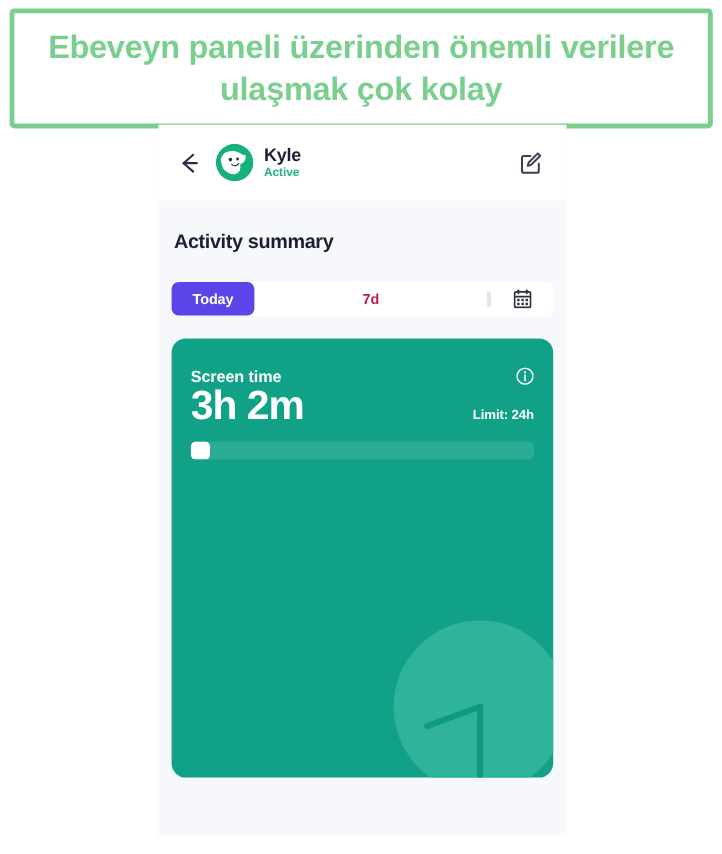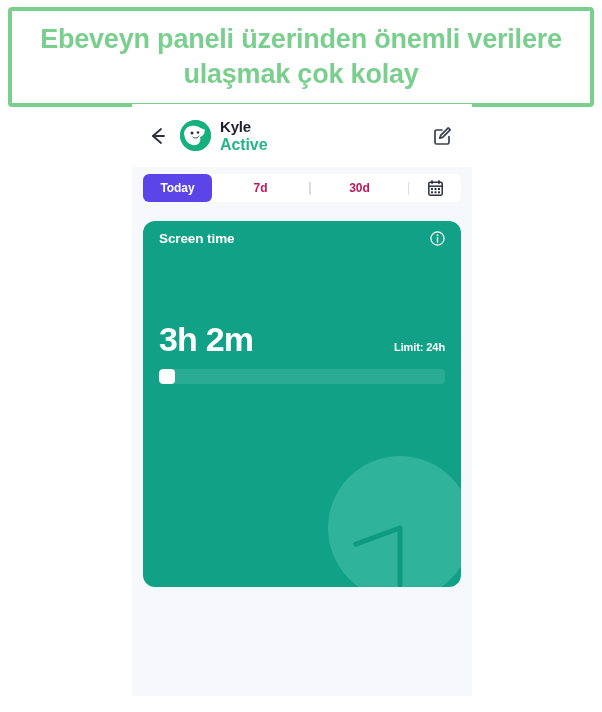--- a/index.html
+++ b/index.html
@@ -91,21 +91,21 @@
     justify-content: center;
     line-height: 1;
   }
   .child-name {
     font-size: 15px;
     font-weight: bold;
     color: #1b1f30;
     letter-spacing: -0.2px;
   }
   .child-status {
-    font-size: 16px;
+    font-size: 10px;
     font-weight: bold;
     color: #25b58b;
     margin-top: 3px;
     letter-spacing: -0.1px;
   }
   .edit-btn {
     margin-left: auto;
     width: 24px;
     height: 24px;
     display: flex;
@@ -125,21 +125,21 @@
   .section-title {
     font-size: 16.5px;
     font-weight: bold;
     color: #1b1f30;
     letter-spacing: -0.3px;
     padding: 26px 0 0 2px;
   }
 
   
   .segmented {
-    margin-top: 7px;
+    margin-top: 23px;
     height: 28px;
     background: #ffffff;
     border-radius: 6px;
     display: flex;
     align-items: center;
     width: 318px;
   }
   .seg-item {
     height: 28px;
     display: flex;
@@ -187,21 +187,21 @@
     right: -14px;
     bottom: -16px;
     width: 150px;
     height: 150px;
     opacity: 1;
   }
   .card-head {
     position: relative;
     display: flex;
     align-items: center;
-    padding: 10px 16px 0 16px;
+    padding: 24px 16px 0 16px;
     z-index: 2;
     gap: 38px;
   }
   .card-title {
     font-size: 13.5px;
     font-weight: bold;
     color: #ffffff;
     letter-spacing: -0.1px;
   }
   .info-icon {
@@ -209,21 +209,20 @@
     width: 15px;
     height: 15px;
     cursor: pointer;
   }
   .metric-row {
     position: relative;
     z-index: 2;
     display: flex;
     align-items: flex-end;
     padding: 0 16px;
-    margin-top: 76px;
   }
   .metric-value {
     font-size: 34px;
     font-weight: bold;
     color: #ffffff;
     letter-spacing: -0.8px;
     line-height: 1;
   }
   .metric-limit {
     margin-left: auto;
@@ -288,27 +287,27 @@
       <div class="edit-btn">
         <svg width="21" height="21" viewBox="0 0 21 21">
           <path d="M17 11.5 V17.5 A1.5 1.5 0 0 1 15.5 19 H4.5 A1.5 1.5 0 0 1 3 17.5 V6.5 A1.5 1.5 0 0 1 4.5 5 H10" fill="none" stroke="#3b4050" stroke-width="1.7" stroke-linecap="round" stroke-linejoin="round"></path>
           <path d="M16.2 2.8 L18.2 4.8 L10.6 12.4 L7.8 13.2 L8.6 10.4 Z" fill="none" stroke="#3b4050" stroke-width="1.7" stroke-linejoin="round"></path>
         </svg>
       </div>
     </div>
 
     <div class="app-body">
 
+      <div class="section-title">Activity summary</div>
 
       <div class="segmented">
         <div class="seg-item active">Today</div>
         <div class="seg-item">7d</div>
         <div class="seg-divider"></div>
         <div class="seg-divider"></div>
-        <div class="seg-item">30d</div>
         <div class="seg-divider"></div>
         <div class="seg-cal">
           <svg width="15" height="16" viewBox="0 0 15 16">
             <rect x="0.8" y="2.2" width="13.4" height="13" rx="1.4" fill="none" stroke="#2b3040" stroke-width="1.5"></rect>
             <line x1="0.8" y1="6.2" x2="14.2" y2="6.2" stroke="#2b3040" stroke-width="1.5"></line>
             <line x1="4" y1="0.8" x2="4" y2="3.4" stroke="#2b3040" stroke-width="1.5" stroke-linecap="round"></line>
             <line x1="11" y1="0.8" x2="11" y2="3.4" stroke="#2b3040" stroke-width="1.5" stroke-linecap="round"></line>
             <rect x="3" y="8" width="2" height="2" fill="#2b3040"></rect>
             <rect x="6.5" y="8" width="2" height="2" fill="#2b3040"></rect>
             <rect x="10" y="8" width="2" height="2" fill="#2b3040"></rect>

